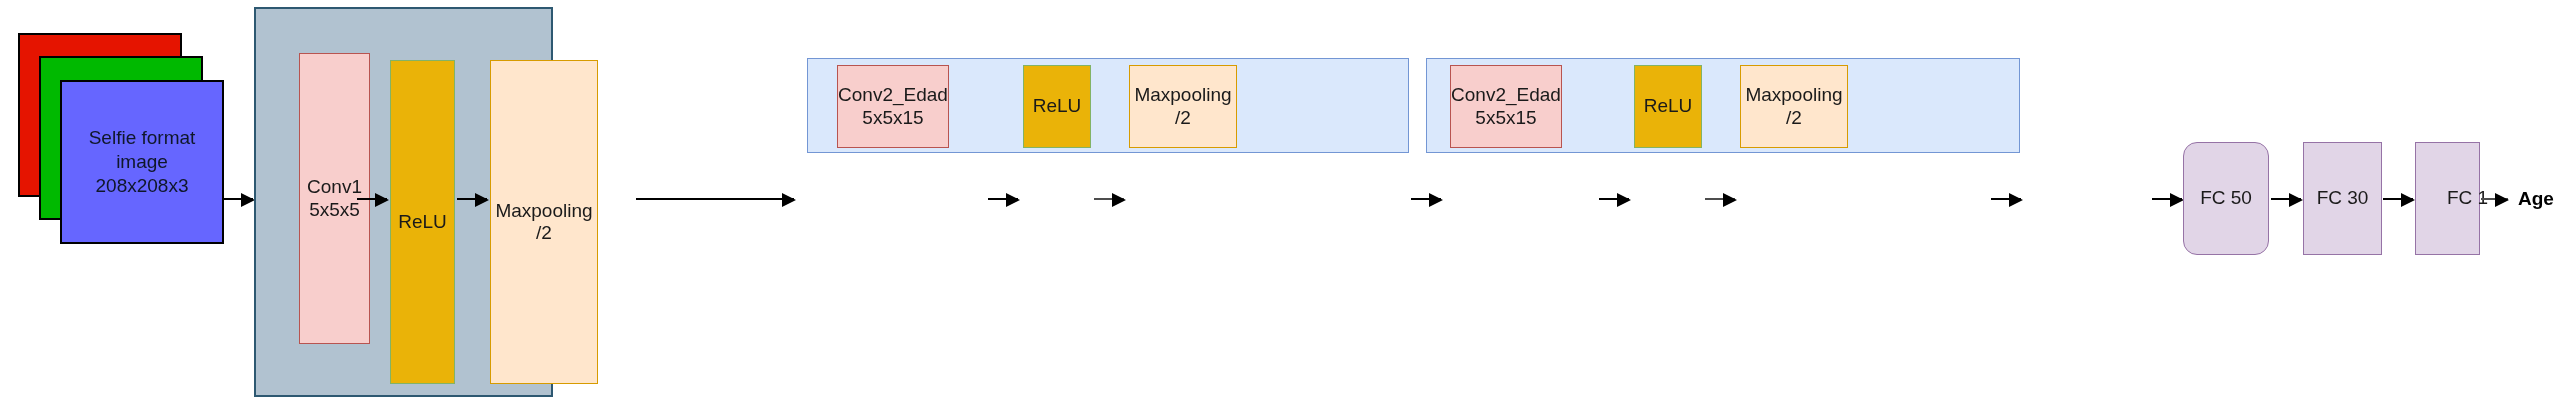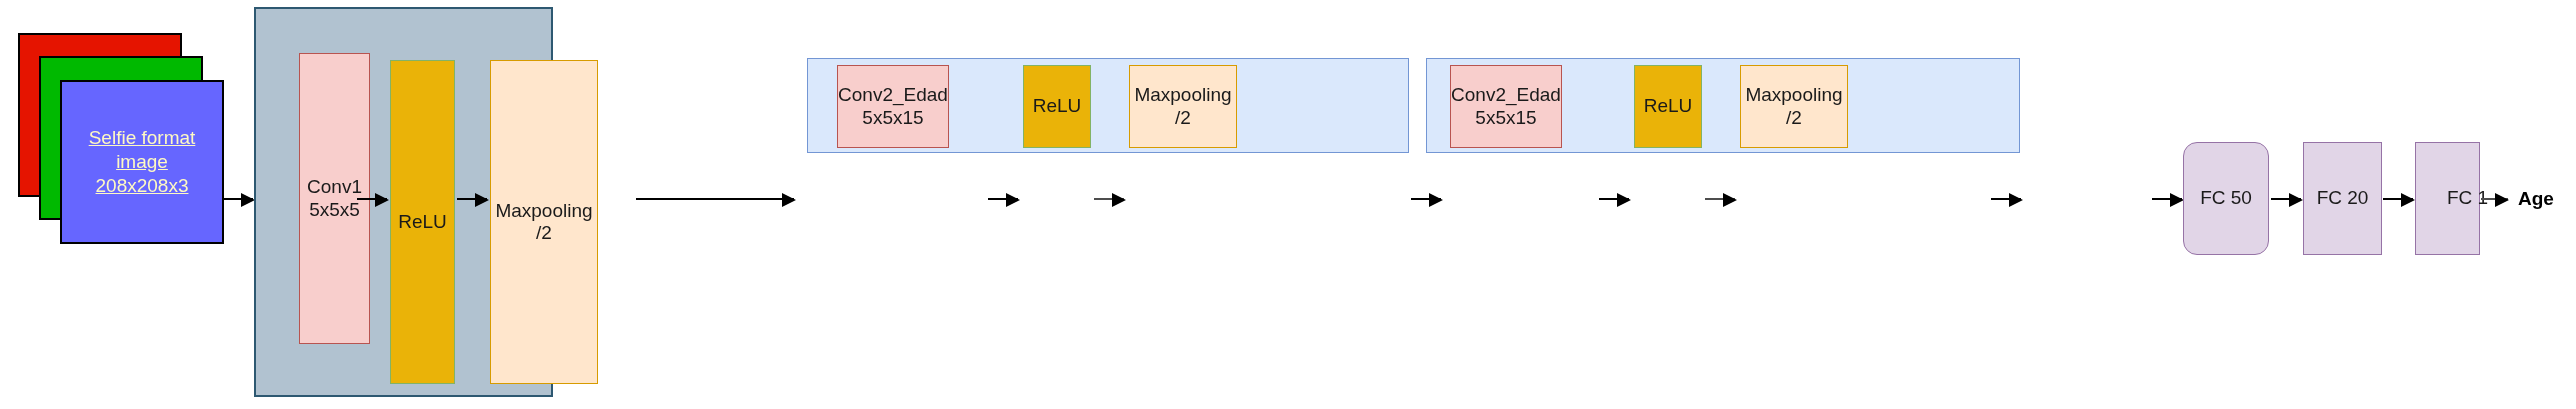--- a/index.html
+++ b/index.html
@@ -43,22 +43,21 @@
   .plane-r { background: #e51400; }
   .plane-g { background: #00b900; }
   .plane-b {
     background: #6666ff;
     display: flex;
     flex-direction: column;
     align-items: center;
     justify-content: center;
     text-align: center;
     line-height: 1.25;
-    color: #fef9c3;
-    text-decoration: underline;
+    color: #0f172a;
   }
 
   
   .group {
     position: absolute;
     box-sizing: border-box;
   }
   .group-gray {
     background: #b1c2d0;
     border: 2.5px solid #2d5871;
@@ -205,21 +204,21 @@
 
   <div class="arrow" style="left:2152px; top:198px; width:30px;"></div>
 
   <div class="node n-fc" style="left:2183px; top:142px; width:86px; height:113px; font-size:19px;border-radius:14px;">
     <span class="l1">FC 50</span>
   </div>
 
   <div class="arrow" style="left:2271px; top:198px; width:30px;"></div>
 
   <div class="node n-fc" style="left:2303px; top:142px; width:79px; height:113px; font-size:19px;">
-    <span class="l1">FC 20</span>
+    <span class="l1">FC 30</span>
   </div>
 
   <div class="arrow" style="left:2383px; top:198px; width:30px;"></div>
 
   <div class="node n-fc" style="left:2415px; top:142px; width:65px; height:113px; font-size:19px;padding-left:40px;">
     <span class="l1">FC 1</span>
   </div>
 
   <div class="arrow gray" style="left:2481px; top:198px; width:26.6px;"></div>
 

